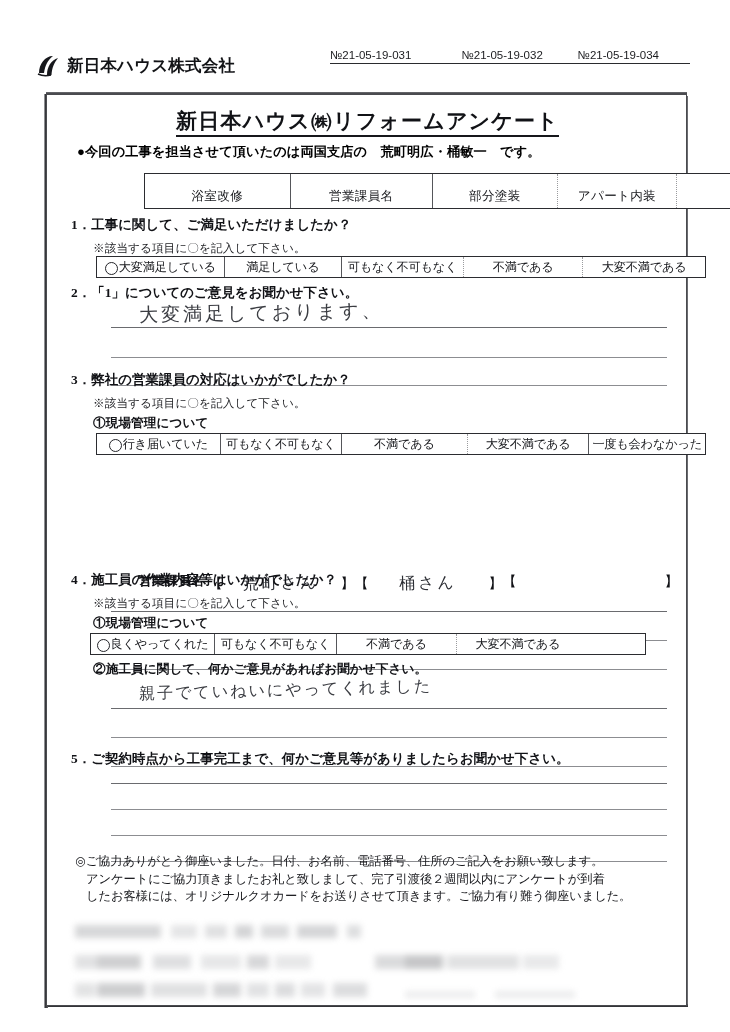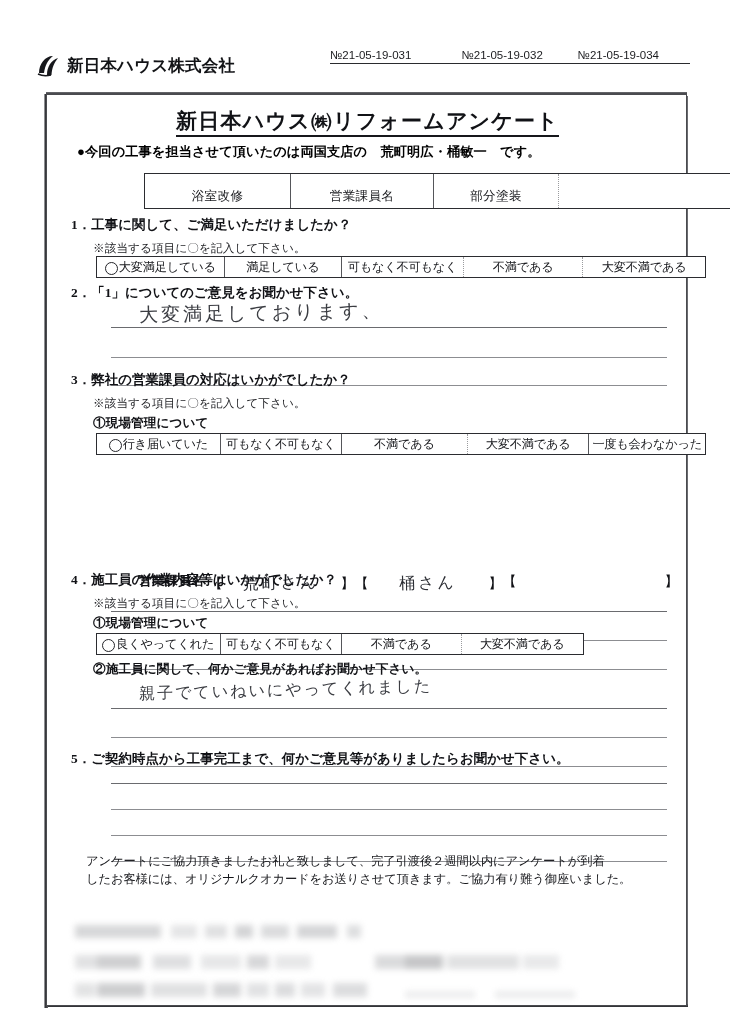--- a/index.html
+++ b/index.html
@@ -338,20 +338,21 @@
     <div class="title">
       <span>新日本ハウス㈱リフォームアンケート</span>
     </div>
 
     <div class="lead">●今回の工事を担当させて頂いたのは両国支店の　荒町明広・桶敏一　です。</div>
 
     <div class="optbox worktable">
       <div class="cell" style="width:146px">浴室改修</div>
       <div class="cell" style="width:143px">営業課員名</div>
       <div class="cell faint" style="width:125px">部分塗装</div>
+      <div class="cell faint" style="width:120px">アパート内装</div>
       <div class="cell" style="width:58px"></div>
     </div>
 
     <div class="q" style="left:24px; top:121px;">1．工事に関して、ご満足いただけましたか？</div>
     <div class="note" style="left:46px; top:146px;">※該当する項目に〇を記入して下さい。</div>
 
     <div class="optbox" style="left:30px; top:161px; width:610px; height:22px;">
       <div class="cell" style="width:128px">
         <span class="circle"></span>
           <span>大変満足している</span>
@@ -408,21 +409,21 @@
     </div>
 
     <div class="rule" style="left:64px; top:516px; width:556px;"></div>
     <div class="rule light" style="left:64px; top:545px; width:556px;"></div>
     <div class="rule light" style="left:64px; top:574px; width:556px;"></div>
 
     <div class="q" style="left:24px; top:476px;">4．施工員の作業内容等はいかがでしたか？</div>
     <div class="note" style="left:46px; top:501px;">※該当する項目に〇を記入して下さい。</div>
     <div class="sub" style="left:46px; top:520px;">①現場管理について</div>
 
-    <div class="optbox" style="left:30px; top:538px; width:488px; height:22px;">
+    <div class="optbox" style="left:24px; top:538px; width:556px; height:22px;">
       <div class="cell" style="width:124px">
         <span class="circle"></span>
           <span>良くやってくれた</span>
       </div>
       <div class="cell" style="width:122px">
           <span>可もなく不可もなく</span>
         </div>
       <div class="cell faint" style="width:120px">
           <span>不満である</span>
         </div>
@@ -438,20 +439,21 @@
     <div class="rule light" style="left:64px; top:642px; width:556px;"></div>
     <div class="rule light" style="left:64px; top:671px; width:556px;"></div>
 
     <div class="q" style="left:24px; top:655px;">5．ご契約時点から工事完工まで、何かご意見等がありましたらお聞かせ下さい。</div>
     <div class="rule" style="left:64px; top:688px; width:556px;"></div>
     <div class="rule light" style="left:64px; top:714px; width:556px;"></div>
     <div class="rule light" style="left:64px; top:740px; width:556px;"></div>
     <div class="rule light" style="left:64px; top:766px; width:556px;"></div>
 
     <div class="thanks">
+      <div>◎ご協力ありがとう御座いました。日付、お名前、電話番号、住所のご記入をお願い致します。</div>
       <div class="ind">アンケートにご協力頂きましたお礼と致しまして、完了引渡後２週間以内にアンケートが到着</div>
       <div class="ind">したお客様には、オリジナルクオカードをお送りさせて頂きます。ご協力有り難う御座いました。</div>
     </div>
 
     <div class="redact" style="left:28px; top:826px; width:600px; height:78px;">
       <div class="rbar" style="left:0px;   top:4px;  width:86px; height:13px; background:#b5b6b9;"></div>
       <div class="rbar" style="left:96px;  top:4px;  width:26px; height:13px; background:#cfd0d2;"></div>
       <div class="rbar" style="left:130px; top:4px;  width:22px; height:13px; background:#c6c7c9;"></div>
       <div class="rbar" style="left:160px; top:4px;  width:18px; height:13px; background:#b0b1b4;"></div>
       <div class="rbar" style="left:186px; top:4px;  width:28px; height:13px; background:#bdbec1;"></div>

